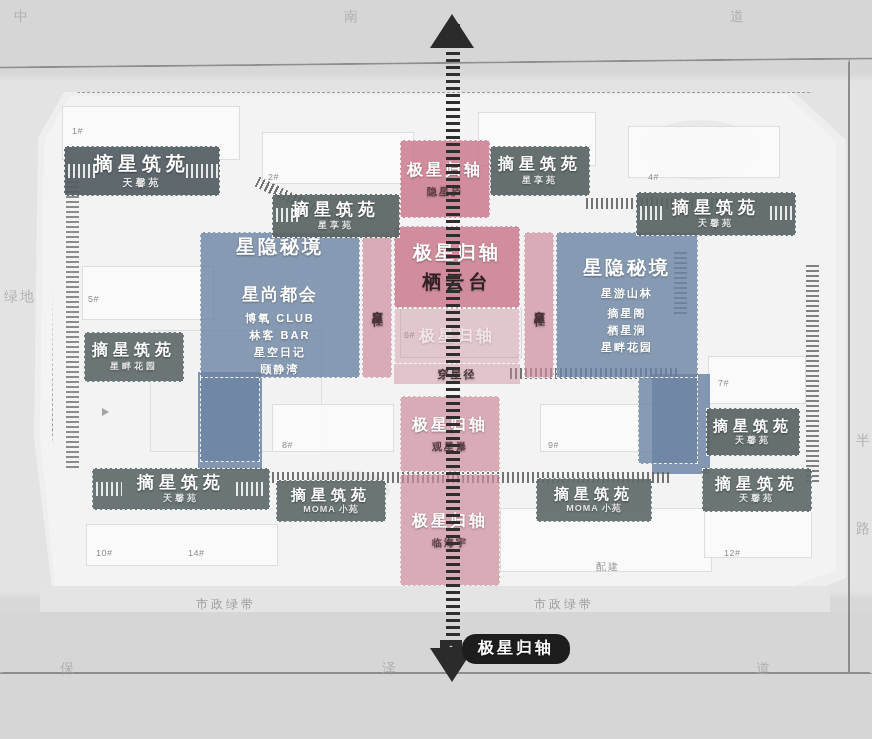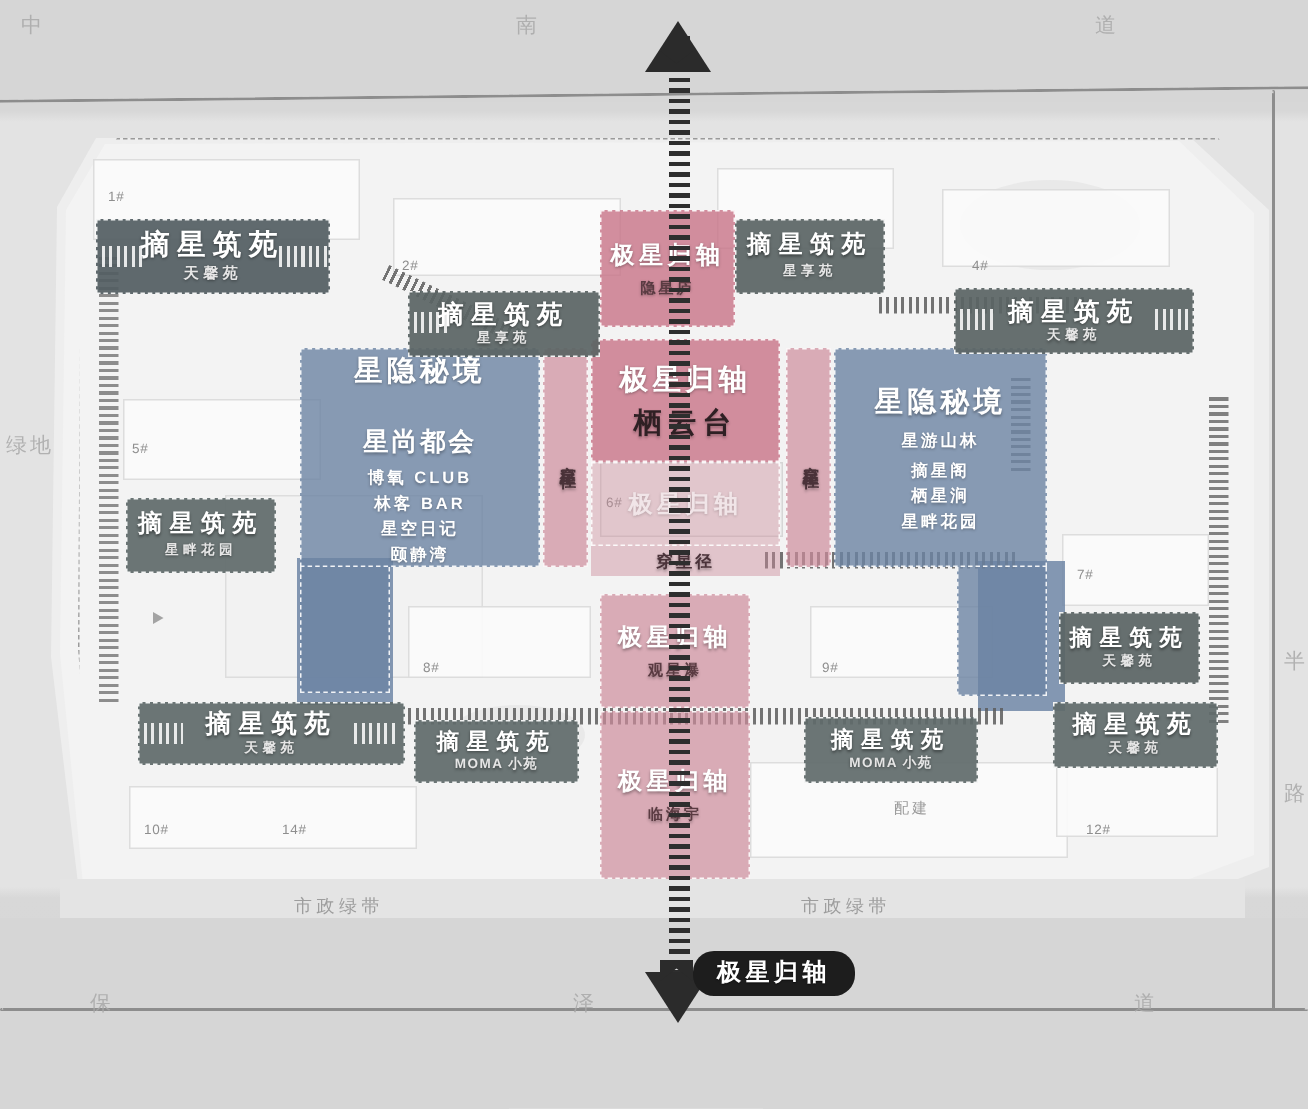--- a/index.html
+++ b/index.html
@@ -240,21 +240,21 @@
   <div class="bldg" style="left:540px;top:404px;width:120px;height:46px;"></div>
   <div class="bldg-label" style="left:548px;top:440px;">9#</div>
 
   <div class="water" style="left:198px;top:372px;width:64px;height:98px;"></div>
   <div class="water" style="left:652px;top:374px;width:58px;height:100px;"></div>
 
   <div class="bldg" style="left:86px;top:524px;width:190px;height:40px;"></div>
   <div class="bldg-label" style="left:96px;top:548px;">10#</div>
   <div class="bldg-label" style="left:188px;top:548px;">14#</div>
   <div class="podium" style="left:500px;top:508px;width:210px;height:62px;background:#fafafa;"></div>
-  <div class="facility-label" style="left:560px;top:532px;padding-left:36px;">配建</div>
+  <div class="facility-label" style="left:560px;top:560px;padding-left:36px;">配建</div>
   <div class="bldg" style="left:704px;top:510px;width:106px;height:46px;"></div>
   <div class="bldg-label" style="left:724px;top:548px;text-align:center;">12#</div>
 
   <div class="comb-band" style="left:252px;top:198px;width:100px;transform:rotate(26deg);"></div>
   <div class="comb-band" style="left:586px;top:198px;width:140px;"></div>
   <div class="comb-band" style="left:272px;top:472px;width:400px;"></div>
   <div class="comb-band" style="left:510px;top:368px;width:170px;"></div>
   <div class="comb-v" style="left:66px;top:168px;height:300px;background:repeating-linear-gradient(0deg,#6a6a6a 0 2px,transparent 2px 5px);"></div>
   <div class="comb-v" style="left:806px;top:262px;height:220px;"></div>
   <div class="comb-v" style="left:674px;top:252px;height:62px;"></div>

